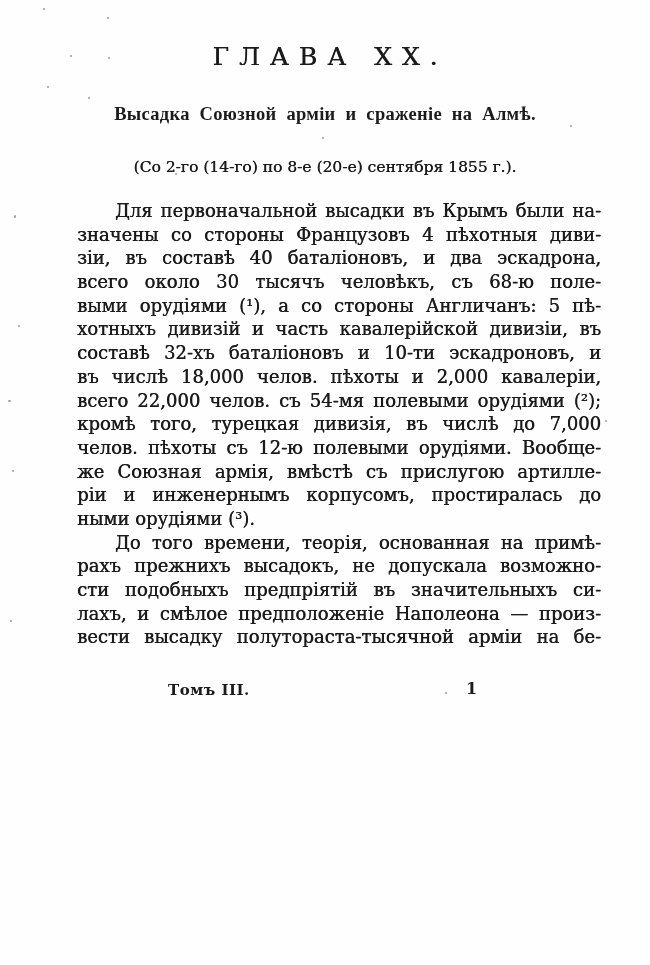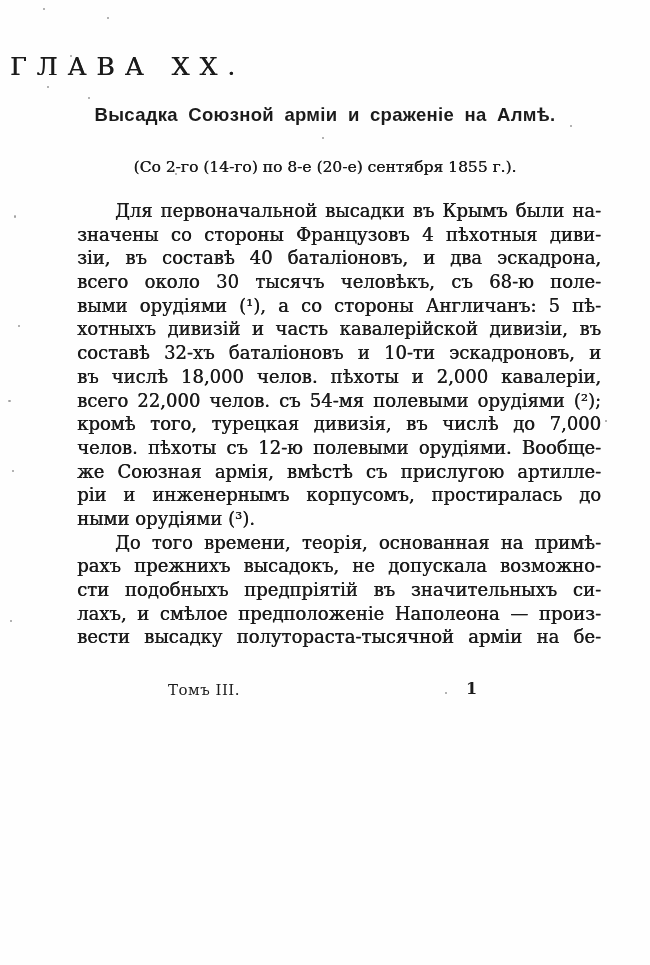--- a/index.html
+++ b/index.html
@@ -11,37 +11,38 @@
     position: relative;
     width: 650px;
     height: 965px;
     background: #fefefe;
     overflow: hidden;
     font-family: "DejaVu Serif", serif;
     color: #1b1b1b;
   }
   .chapter-title {
     position: absolute;
-    top: 52px;
+    top: 42px;
     left: 0;
     width: 100%;
+    text-align: center;
     font-size: 25px;
     letter-spacing: 10px;
     padding-left: 10px;
     box-sizing: border-box;
     text-shadow: 0.4px 0 0 currentColor;
     white-space: nowrap;
   }
   .heading {
     position: absolute;
     top: 104px;
     left: 0;
     width: 100%;
     text-align: center;
-    font-family: Liberation Sans, sans-serif;
+    font-family: Liberation Serif, serif;
     font-weight: bold;
     font-size: 18.5px;
     word-spacing: 5px;
     letter-spacing: 0.3px;
     white-space: nowrap;
   }
   .subtitle {
     position: absolute;
     top: 150px;
     left: 0;
@@ -68,21 +69,21 @@
     text-align-last: justify;
     white-space: normal;
   }
   .text-line.indent { text-indent: 38px; }
   .text-line.para-end { text-align-last: left; }
   .footer-volume {
     position: absolute;
     top: 681px;
     left: 168px;
     font-size: 15px;
-    font-weight: normal;
+    font-weight: bold;
     letter-spacing: 0.5px;
   }
   .footer-page-number {
     position: absolute;
     top: 679px;
     left: 466px;
     font-size: 16px;
     font-weight: bold;
   }
   .speck {

